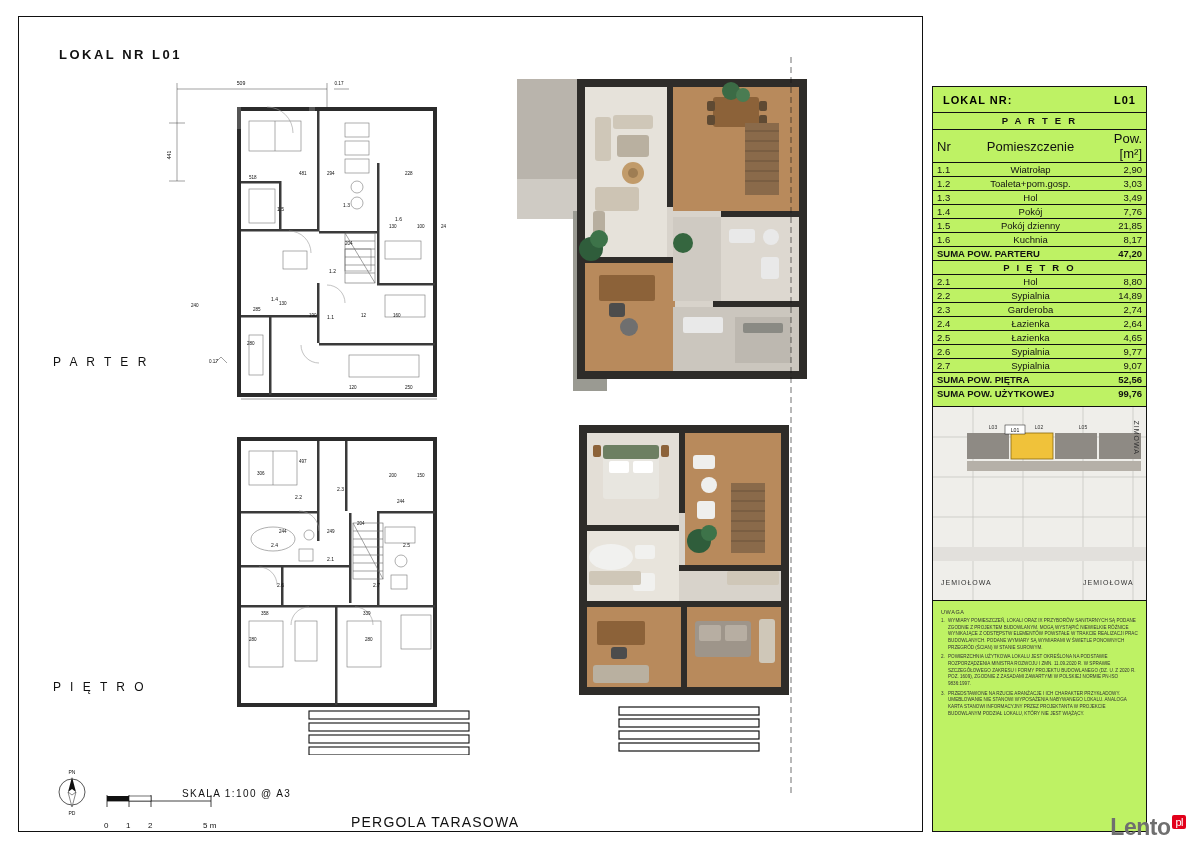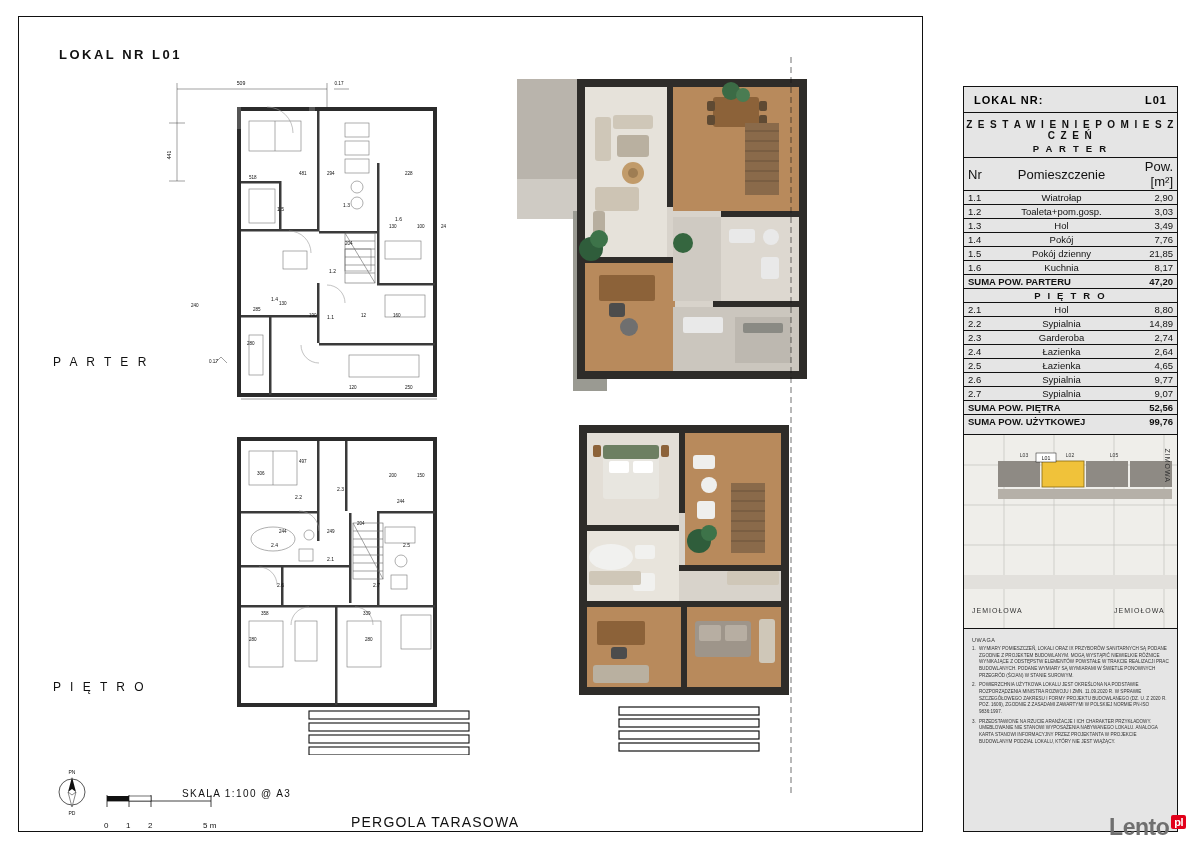--- a/index.html
+++ b/index.html
@@ -56,21 +56,21 @@
   }
   .compass { position: absolute; left: 30px; top: 750px; }
   .pergola-label {
     position: absolute; left: 332px; top: 797px;
     font-size: 14px; letter-spacing: 1.2px; color: #111;
   }
 
   
   .panel {
     position: absolute; left: 932px; top: 86px; width: 215px; height: 746px;
-    border: 1.2px solid #111; background: #e5e5e5; margin-left: 31px;
+    border: 1.2px solid #111; background: #bef264;
   }
   .panel-row-lokal {
     height: 26px; border-bottom: 1px solid #111;
     display: flex; align-items: center; justify-content: space-between;
     padding: 0 10px;
     font-size: 11px; font-weight: 700; letter-spacing: 1px;
   }
   .zest-head {
     text-align: center; padding-top: 6px;
     font-size: 10px; font-weight: 700; letter-spacing: 1.4px; color: #111;
@@ -118,21 +118,21 @@
 
   
   .lento {
     position: absolute; right: 14px; bottom: 8px;
     font-family: "Liberation Sans", sans-serif;
     font-size: 23px; font-weight: 700; color: #6f6f6f; letter-spacing: -0.5px;
   }
   .lento .pl {
     display: inline-block; background: #e2001a; color: #fff;
     font-size: 11px; padding: 1px 3px; border-radius: 2px;
-    vertical-align: super; margin-left: 2px; font-weight: 700;
+    vertical-align: super; margin-left: 2px; font-weight: 400;
   }
   .dim { font-size: 5.2px; fill: #111; font-family: "Liberation Sans", sans-serif; }
   .dim2 { font-size: 4.6px; fill: #111; font-family: "Liberation Sans", sans-serif; }
   .roomno { font-size: 5px; fill: #111; font-family: "Liberation Sans", sans-serif; }
 </style>
 </head>
 <body>
 
 <div class="sheet">
 
@@ -549,21 +549,20 @@
     <div class="pergola-label">PERGOLA TARASOWA</div>
   </div>
 
   <div class="panel">
 
     <div class="panel-row-lokal">
       <span>LOKAL NR:</span>
       <span>L01</span>
     </div>
 
-    <div class="zest-head">Z E S T A W I E N I E   P O M I E S Z C Z E Ń</div>
     <div class="zest-sub">P A R T E R</div>
 
     <table class="area">
       <tbody>
         <tr class="hdr">
           <td class="c-nr">Nr</td>
           <td class="c-name">Pomieszczenie</td>
           <td class="c-area">Pow.[m²]</td>
         </tr>
 

